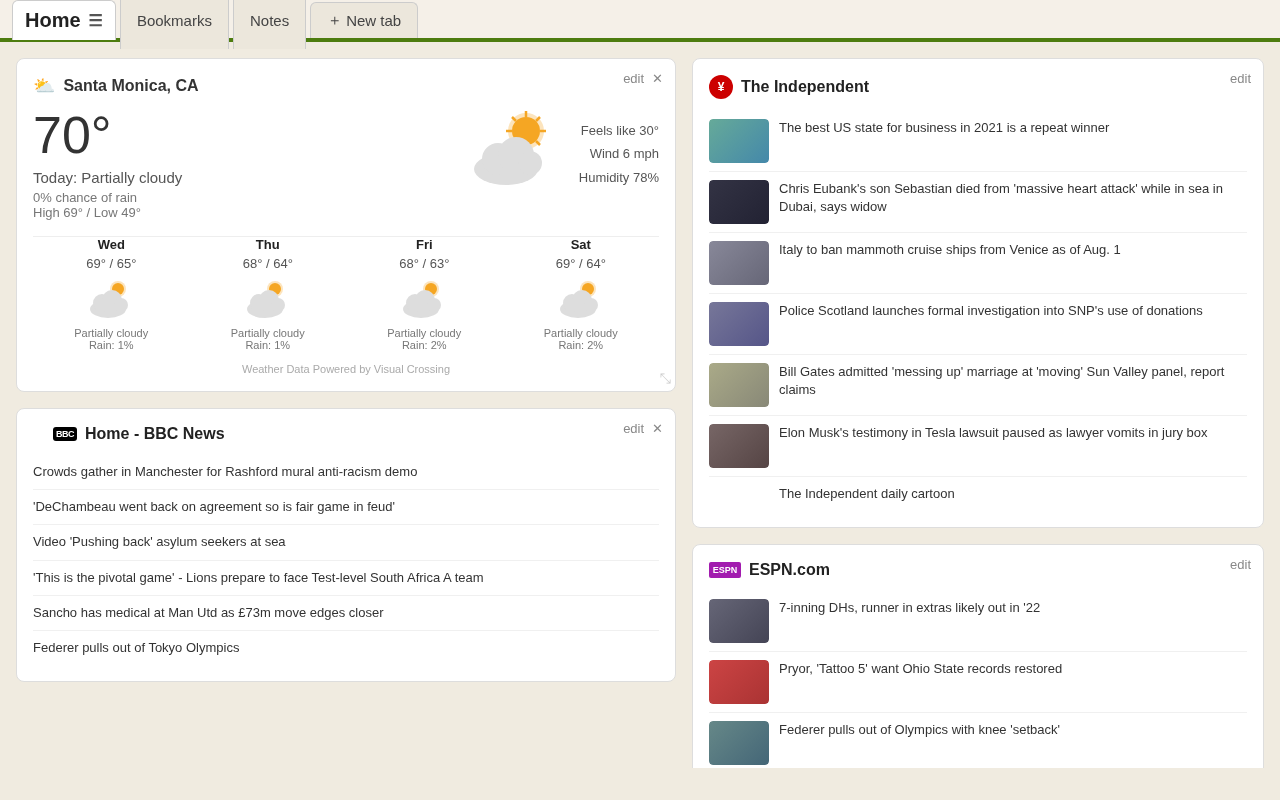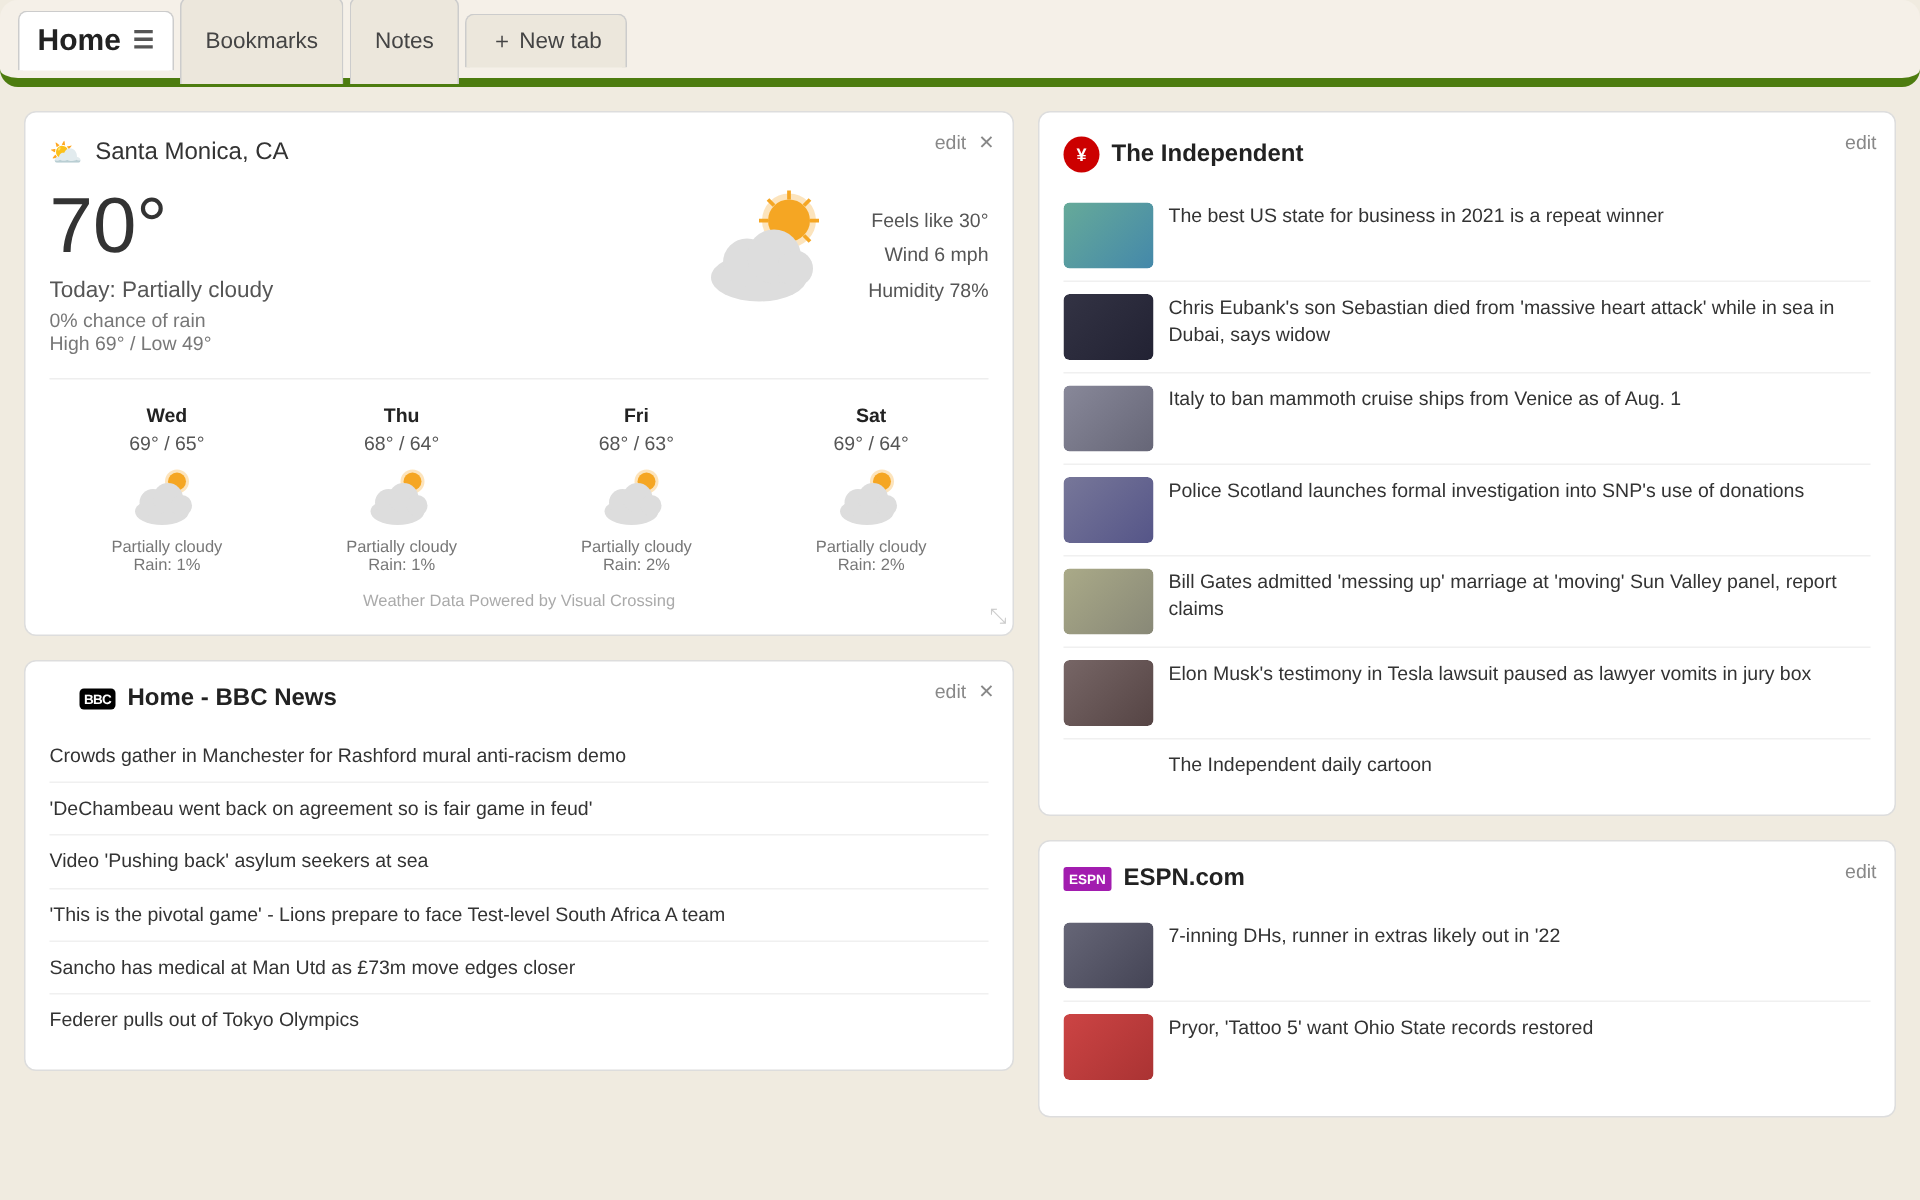--- a/index.html
+++ b/index.html
@@ -11,25 +11,24 @@
       width: 1280px;
       height: 800px;
       overflow: hidden;
     }
 
     
     .top-nav {
       display: flex;
       align-items: center;
       background: #f5f0e8;
-      border-bottom: 6px solid #4d7c0f;
+      border-bottom: 4px solid #4d7c0f;
       padding: 0 12px;
-      height: 58px;
+      height: 42px;
       gap: 4px;
-      border-radius: 12px;
     }
     .nav-home {
       display: flex;
       align-items: center;
       gap: 8px;
       font-size: 20px;
       font-weight: bold;
       color: #222;
       padding: 8px 12px;
       background: #fff;
@@ -98,21 +97,21 @@
       position: relative;
     }
     .widget-header {
       display: flex;
       align-items: center;
       gap: 8px;
       margin-bottom: 12px;
     }
     .widget-header-title {
       font-size: 16px;
-      font-weight: normal;
+      font-weight: bold;
       color: #333;
     }
     .widget-edit-close {
       position: absolute;
       top: 12px;
       right: 12px;
       display: flex;
       gap: 8px;
       color: #888;
       font-size: 13px;
@@ -160,21 +159,20 @@
       font-size: 13px;
       color: #555;
       line-height: 1.8;
       padding-top: 10px;
     }
 
     .weather-forecast {
       display: flex;
       justify-content: space-around;
       margin-top: 16px;
-      padding-top: 16px;
       border-top: 1px solid #eee;
     }
     .forecast-day {
       text-align: center;
       flex: 1;
     }
     .forecast-day-name {
       font-weight: bold;
       font-size: 13px;
       margin-bottom: 4px;
@@ -565,17 +563,23 @@
             <div class="thumb-placeholder thumb-e1"></div>
           </div>
         <div class="news-row-text">7-inning DHs, runner in extras likely out in '22</div>
       </div>
       <div class="news-row">
         <div class="news-thumbnail">
             <div class="thumb-placeholder thumb-e2"></div>
           </div>
         <div class="news-row-text">Pryor, 'Tattoo 5' want Ohio State records restored</div>
       </div>
+      <div class="news-row">
+        <div class="news-thumbnail">
+            <div class="thumb-placeholder thumb-e3"></div>
+          </div>
+        <div class="news-row-text">Federer pulls out of Olympics with knee 'setback'</div>
+      </div>
 
     </div>
 
   </div>
 </div>
 
 </body></html>

